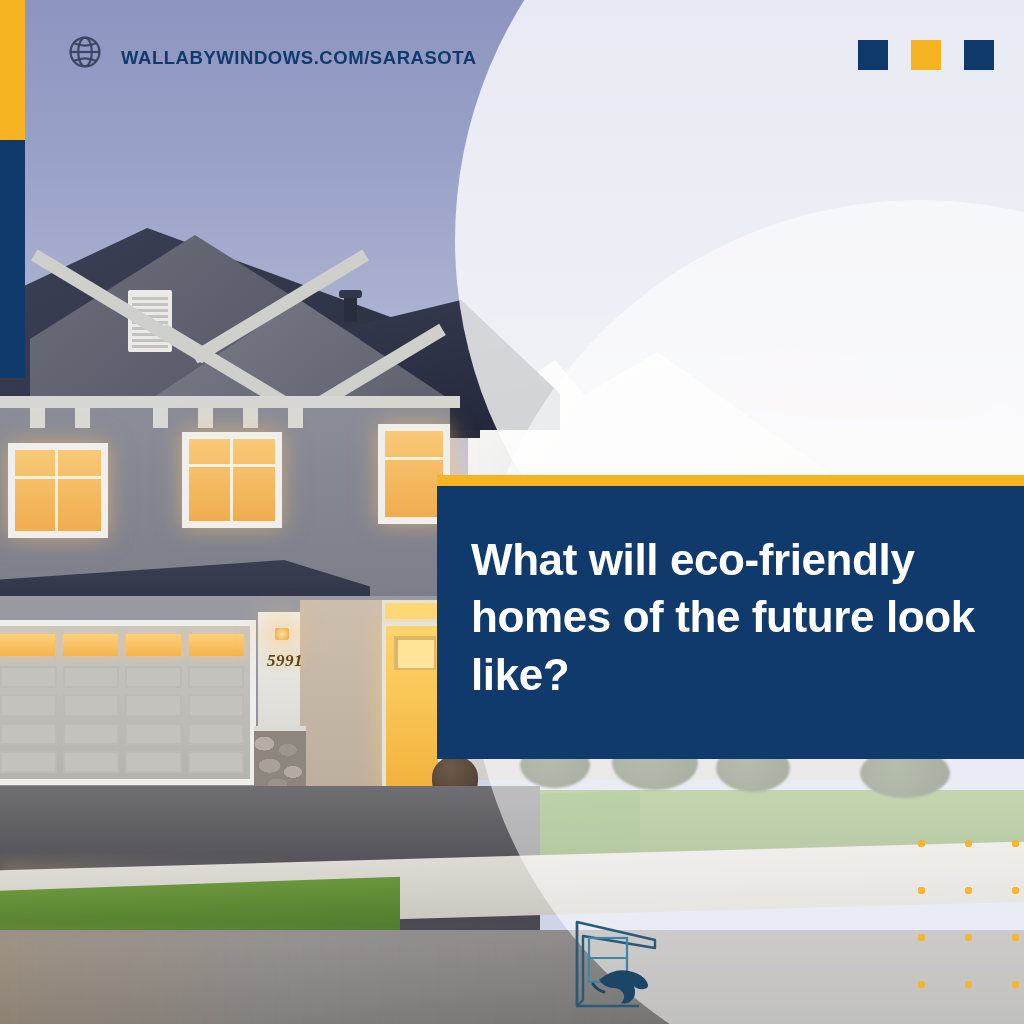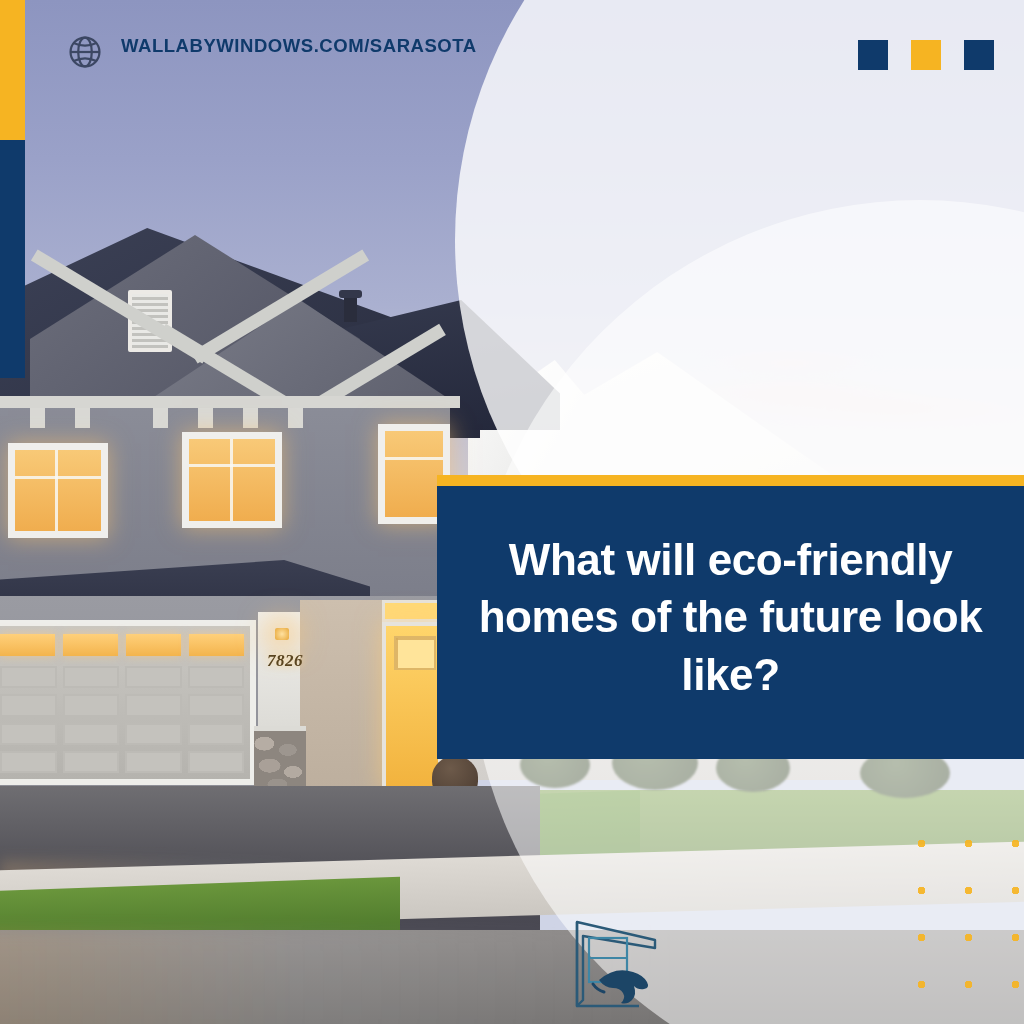--- a/index.html
+++ b/index.html
@@ -241,37 +241,37 @@
   .edge-bar.yellow{top:0;height:140px;}
   .edge-bar.navy{top:140px;height:238px;}
 
   .top-squares{
     position:absolute;right:30px;top:40px;display:flex;gap:23px;
   }
   .sq{width:30px;height:30px;}
 
   .url-row{
     position:absolute;left:68px;top:35px;
-    display:flex;align-items:flex-start;gap:19px;
+    display:flex;align-items:flex-end;gap:19px;
   }
   .globe{width:34px;height:34px;flex:0 0 34px;}
   .url-text{
     font-size:18.5px;font-weight:700;letter-spacing:.55px;white-space:nowrap;
   }
 
   .headline-box{
     position:absolute;left:437px;top:475px;width:587px;height:284px;
     display:flex;align-items:center;justify-content:center;
   }
   .headline-accent{
     position:absolute;left:0;top:0;width:100%;height:11px;
   }
   .headline-text{
     margin:0;padding:0 34px;
-    color:#ffffff;text-align:center;
+    color:#ffffff;
     font-size:44px;line-height:1.30;font-weight:700;letter-spacing:-.4px;
   }
 
   .dot-grid{
     position:absolute;right:0;bottom:0;width:130px;height:210px;
     background-image:radial-gradient(circle, #f6b422 3.6px, transparent 4px);
     background-size:47px 47px;
     background-position:4px 6px;
     opacity:.92;
   }
@@ -373,21 +373,21 @@
           <i></i>
           <i></i>
           <i></i>
           <i></i>
           <i></i>
       </div>
     </div>
 
     <div class="column"></div>
     <div class="sconce"></div>
-    <div class="housenum">7826</div>
+    <div class="housenum">5991</div>
     <div class="stone"></div>
 
     <div class="transom"></div>
     <div class="front-door">
       <div class="door-lite"></div>
     </div>
     <div class="bush" style="left:432px;top:756px;width:46px;height:42px;"></div>
 
     <div class="lawn"></div>
     <div class="driveway"></div>

